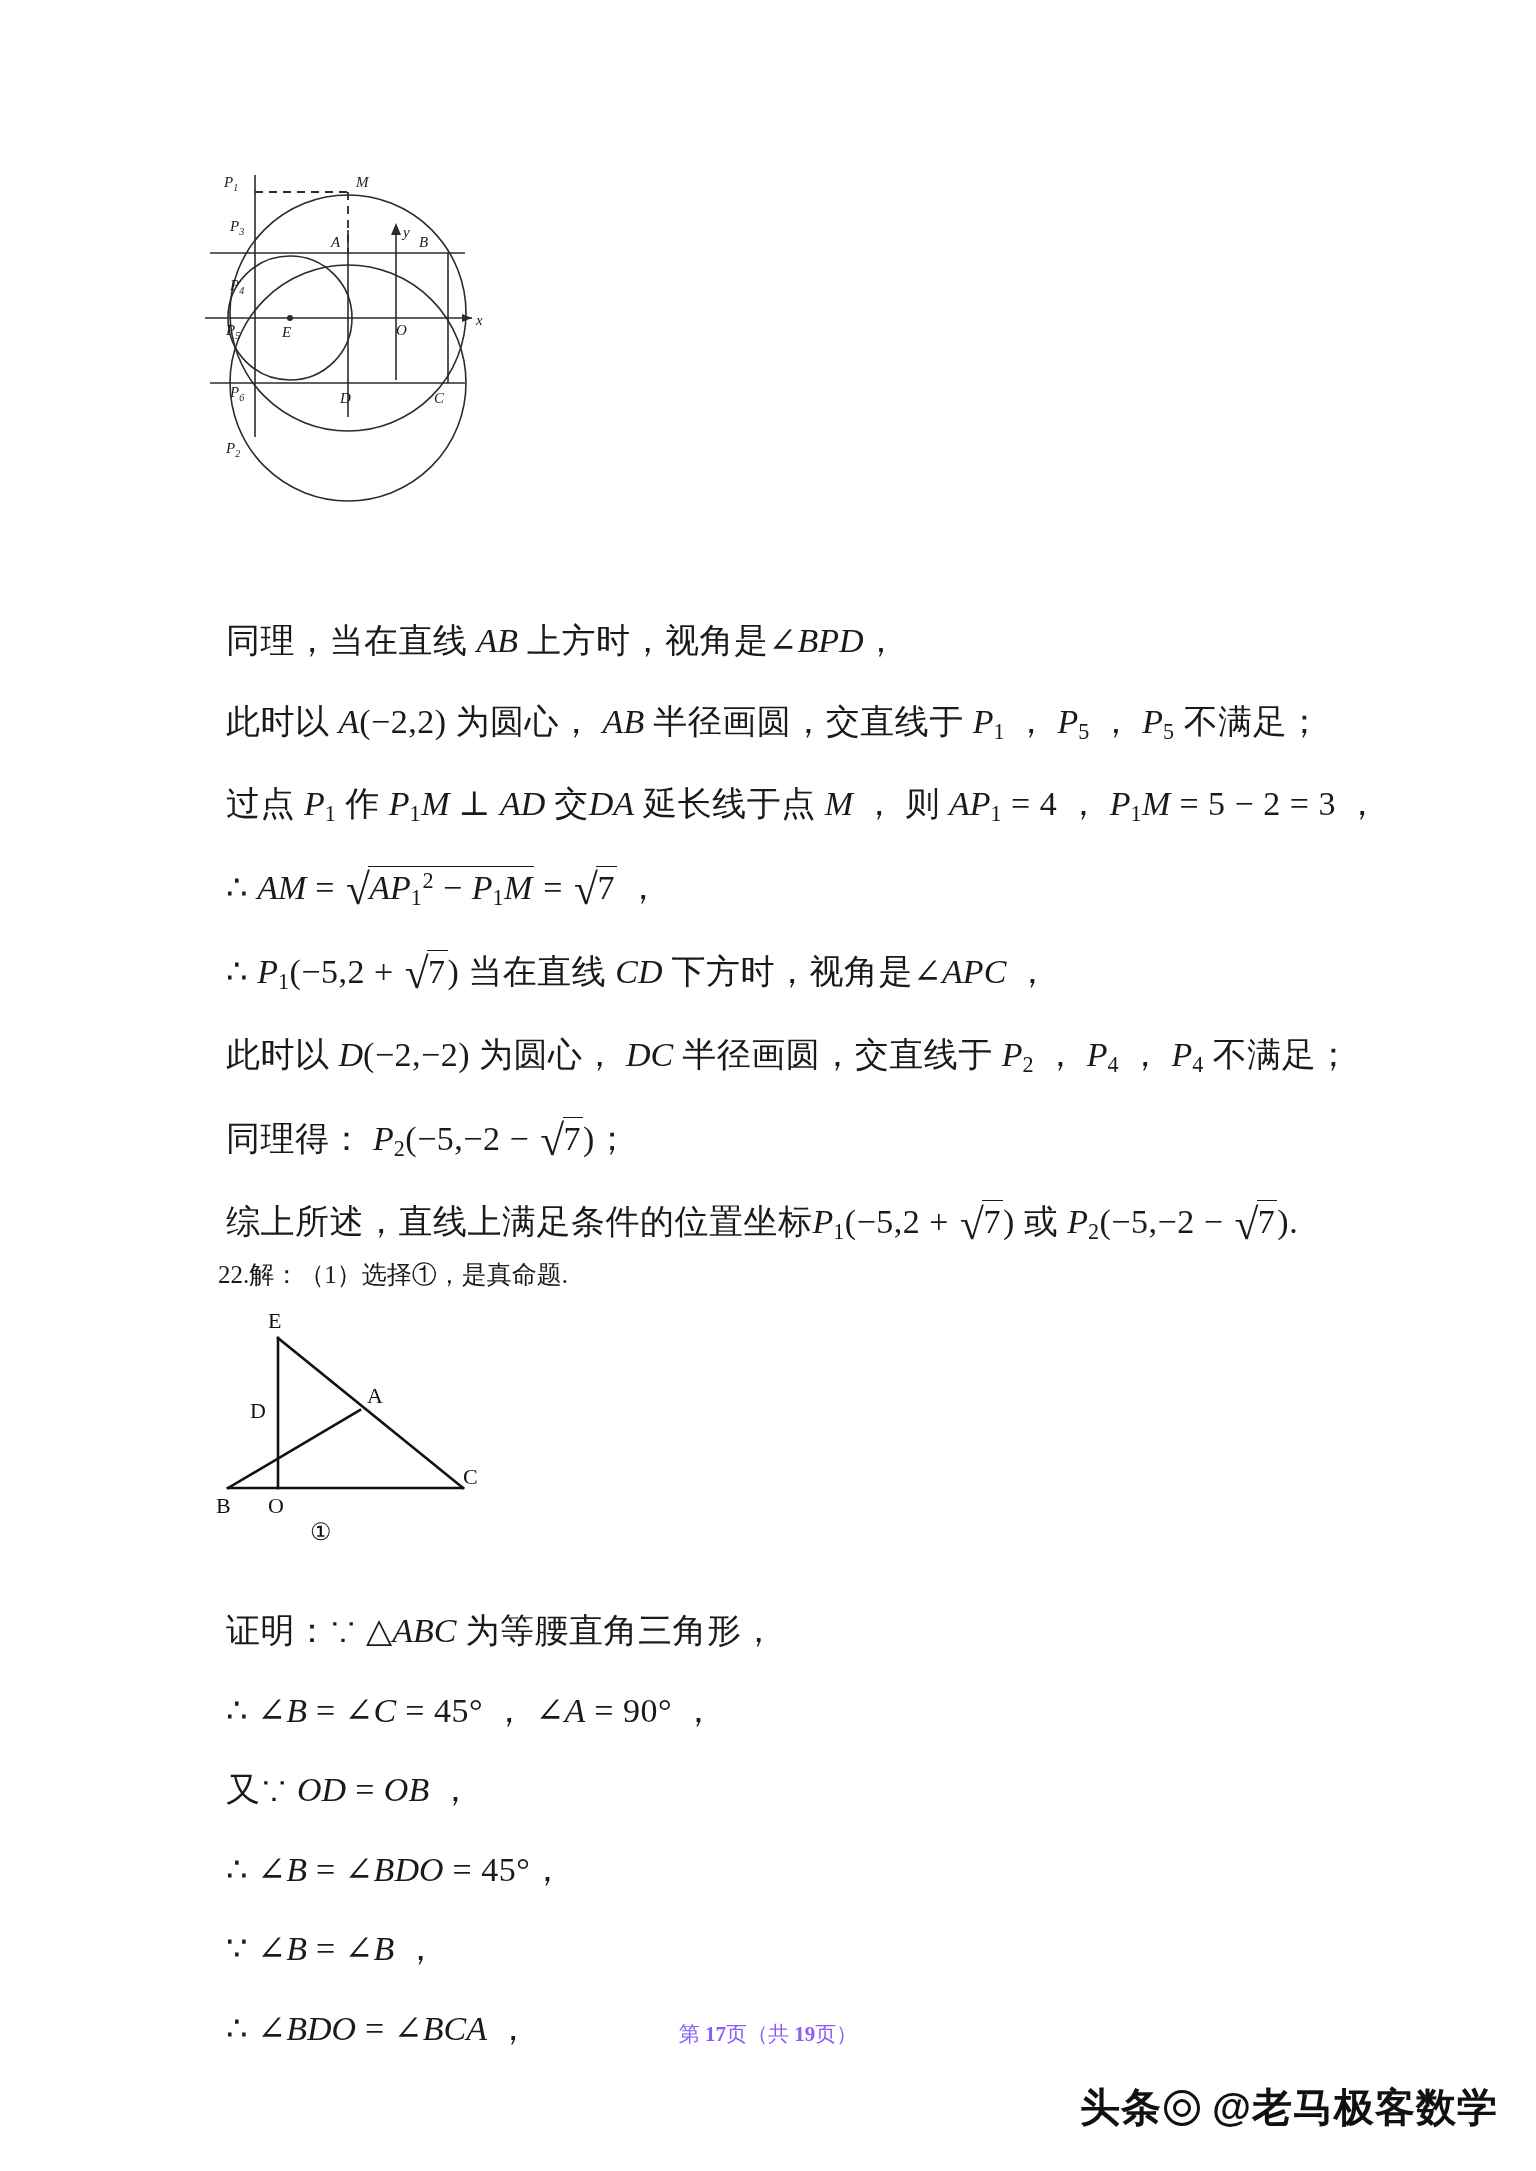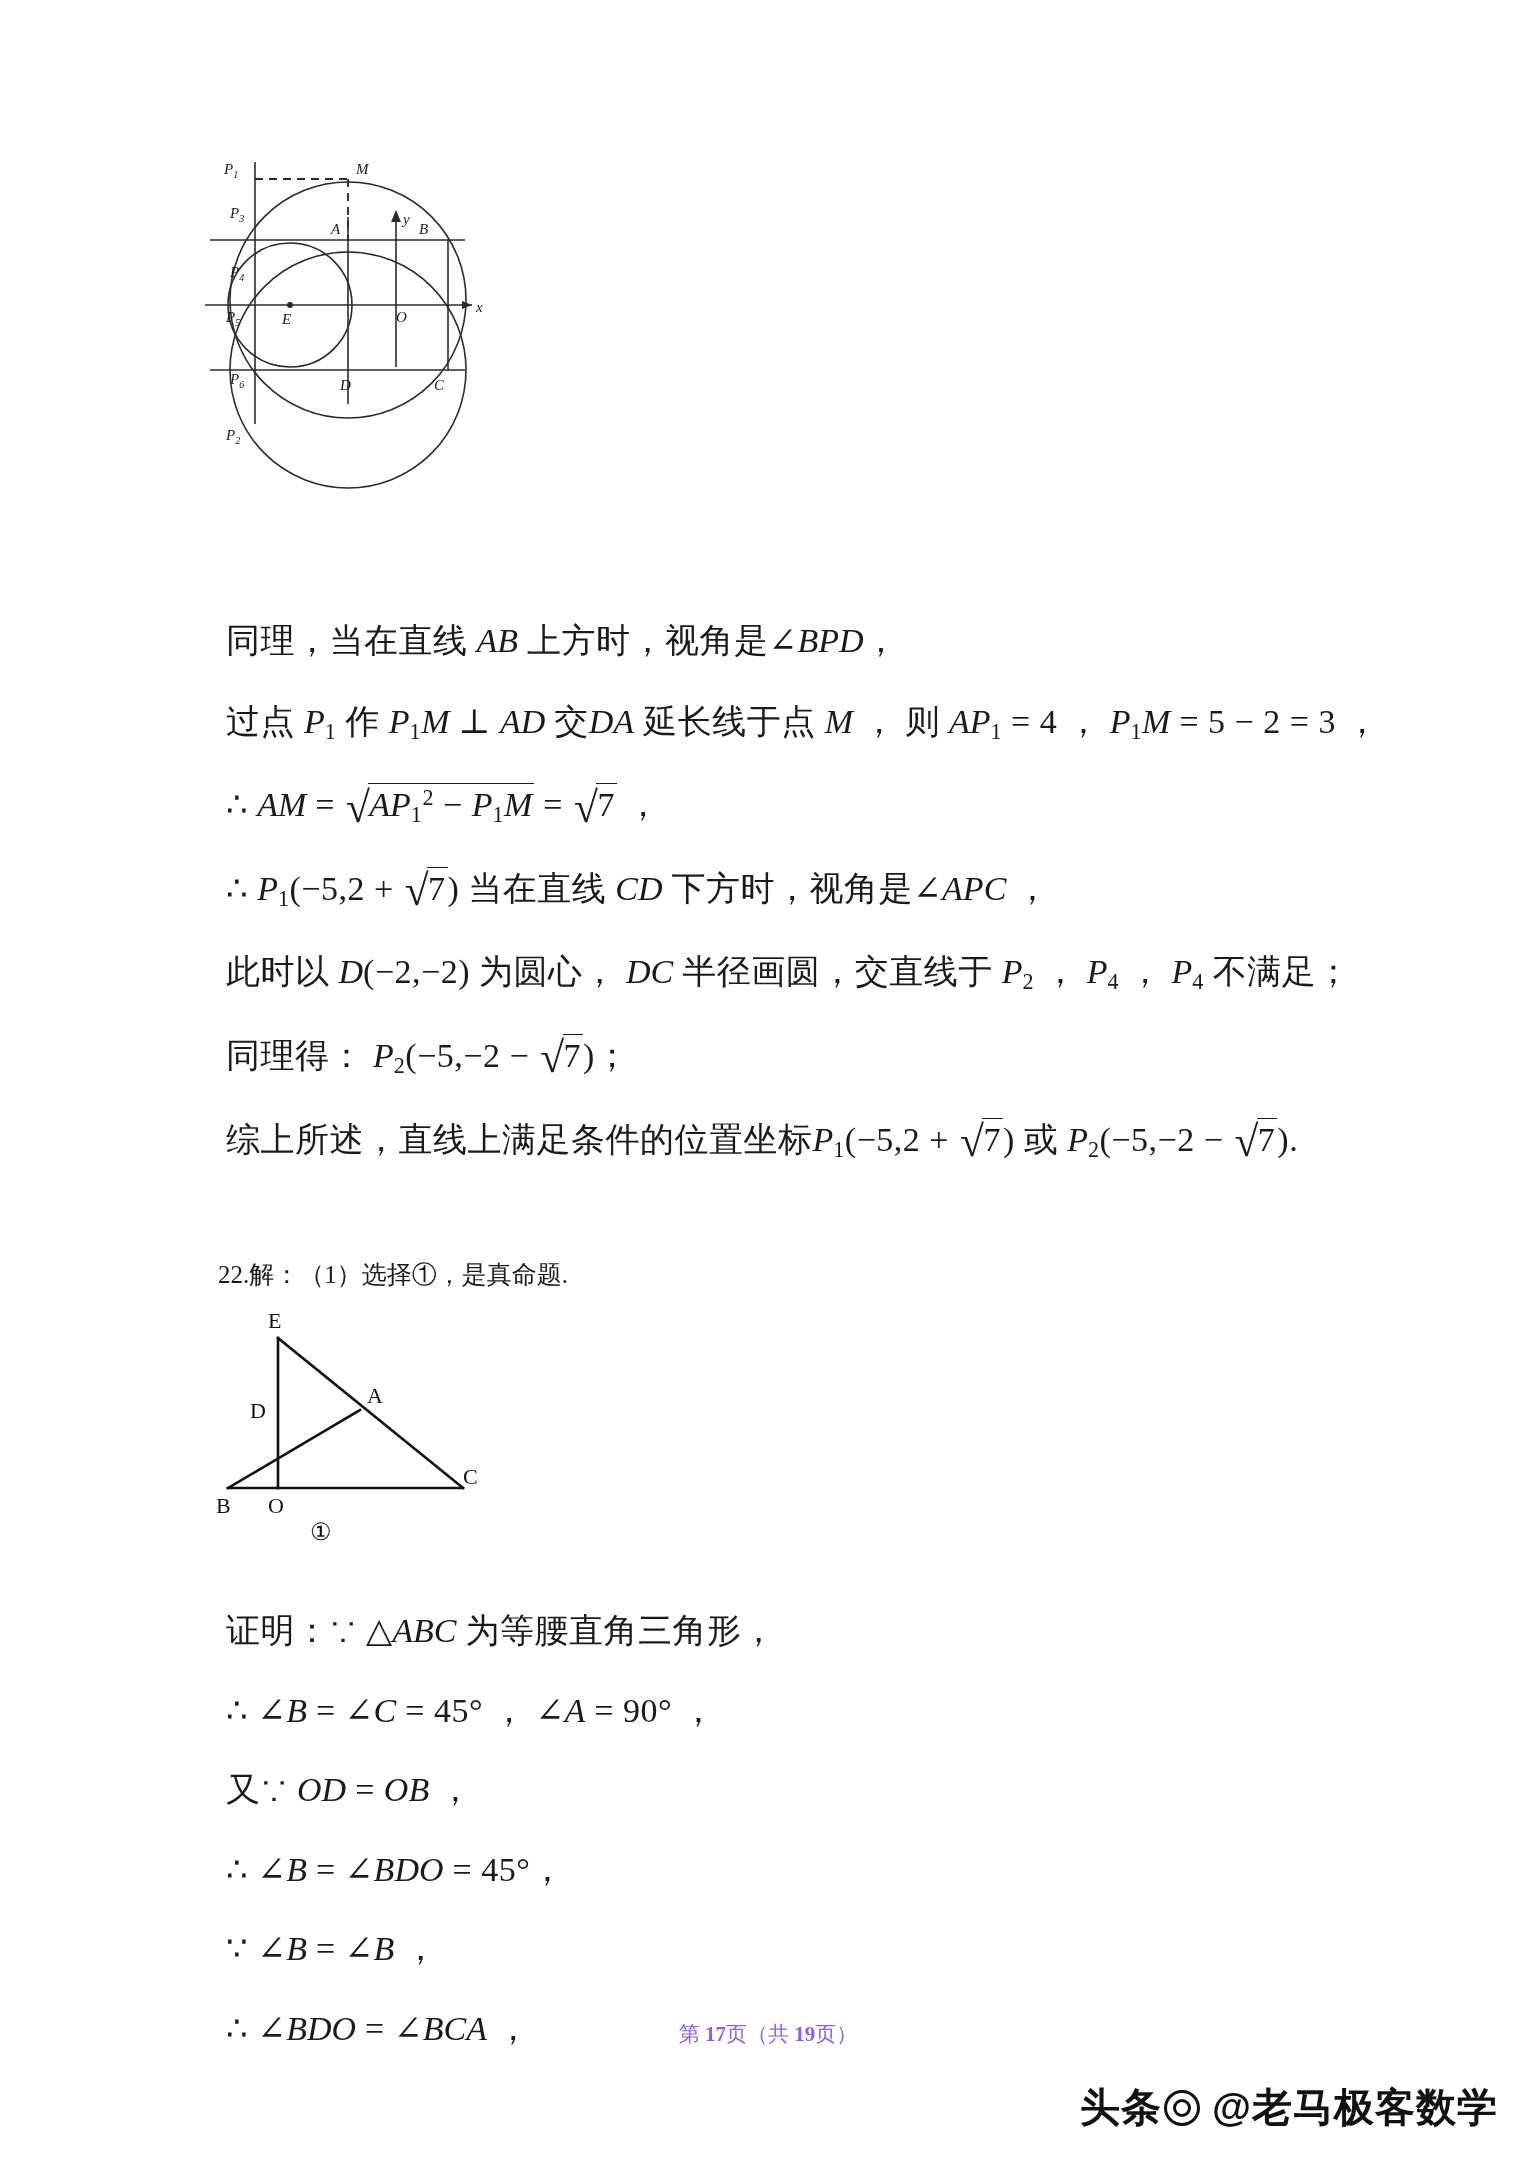--- a/index.html
+++ b/index.html
@@ -21,21 +21,21 @@
     left: 0; top: 0;
     width: 1536px;
     height: 2171px;
     background: #fff;
   }
 
   
   .fig1-wrap {
     position: absolute;
     left: 200px;
-    top: 152px;
+    top: 165px;
     width: 420px;
     height: 425px;
   }
   .fig1-wrap svg { display:block; }
 
   
   .text-block {
     position: absolute;
     left: 218px;
     top: 620px;
@@ -222,20 +222,23 @@
       </g>
     </svg>
   </div>
 
   <div class="text-block">
 
     <p class="para">
       <span class="mk"><span>同理，当在直线 </span><span class="math">AB</span><span> 上方时，视角是</span><span class="math-up">∠</span><span class="math">BPD</span><span>，</span></span>
     </p>
 
+    <p class="para">
+      <span class="mk"><span>此时以 </span><span class="math">A</span><span class="math-up">(−2,2)</span><span> 为圆心， </span><span class="math">AB</span><span> 半径画圆，交直线于 </span><span class="math">P</span><sub>1</sub><span> ， </span><span class="math">P</span><sub>5</sub><span> ， </span><span class="math">P</span><sub>5</sub><span> 不满足；</span></span>
+    </p>
 
     <p class="para">
       <span class="mk"><span>过点 </span><span class="math">P</span><sub>1</sub><span> 作 </span><span class="math">P</span><sub>1</sub><span class="math">M</span><span class="math-up"> ⊥ </span><span class="math">AD</span><span> 交</span><span class="math">DA</span><span> 延长线于点 </span><span class="math">M</span><span> ， 则 </span><span class="math">AP</span><sub>1</sub><span class="math-up"> = 4</span><span> ， </span><span class="math">P</span><sub>1</sub><span class="math">M</span><span class="math-up"> = 5 − 2 = 3</span><span> ，</span></span>
     </p>
 
     <p class="para">
       <span class="math-up">∴ </span><span class="math">AM</span><span class="math-up"> = </span><span class="sqrt"><span class="rad">√</span><span class="under"><span class="math">AP</span><sub>1</sub><sup>2</sup><span class="math-up"> − </span><span class="math">P</span><sub>1</sub><span class="math">M</span></span></span><span class="math-up"> = </span><span class="sqrt"><span class="rad">√</span><span class="under">7</span></span><span> ，</span>
     </p>
 
     <p class="para">

